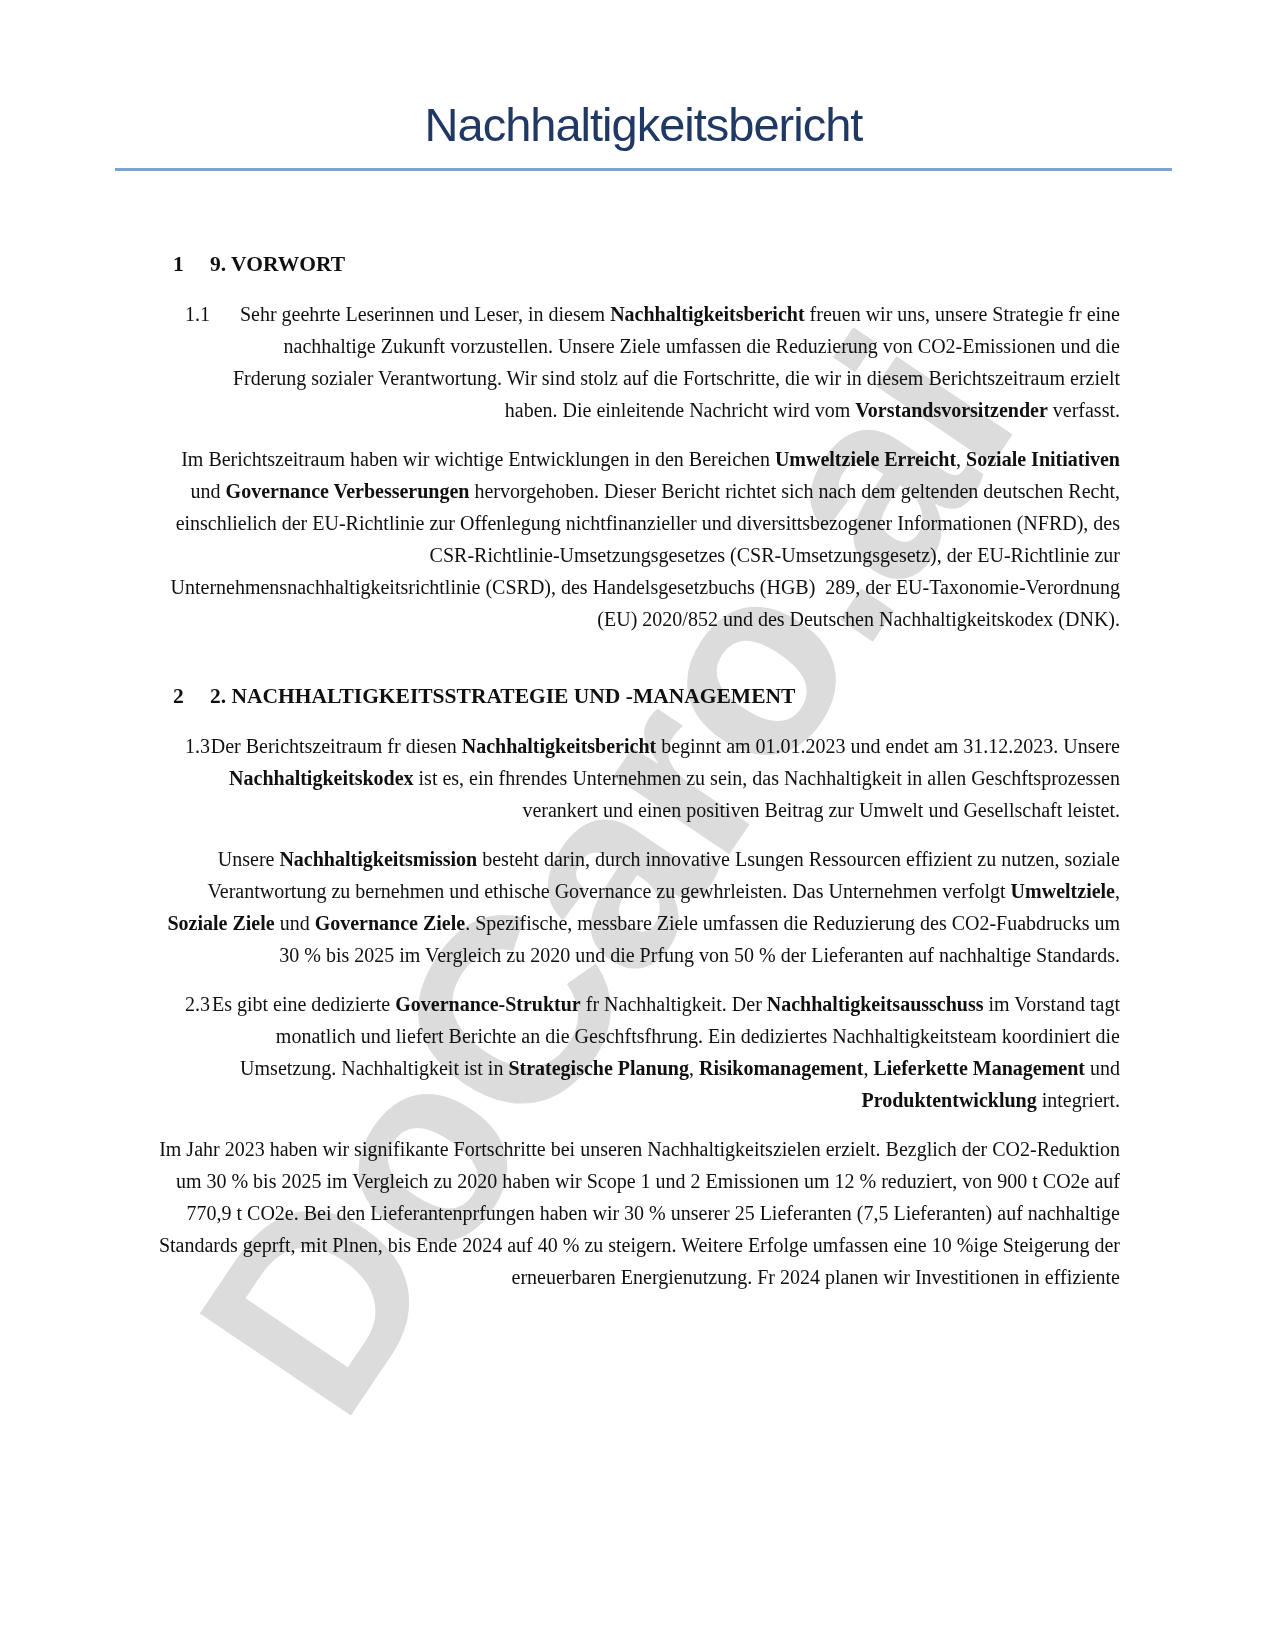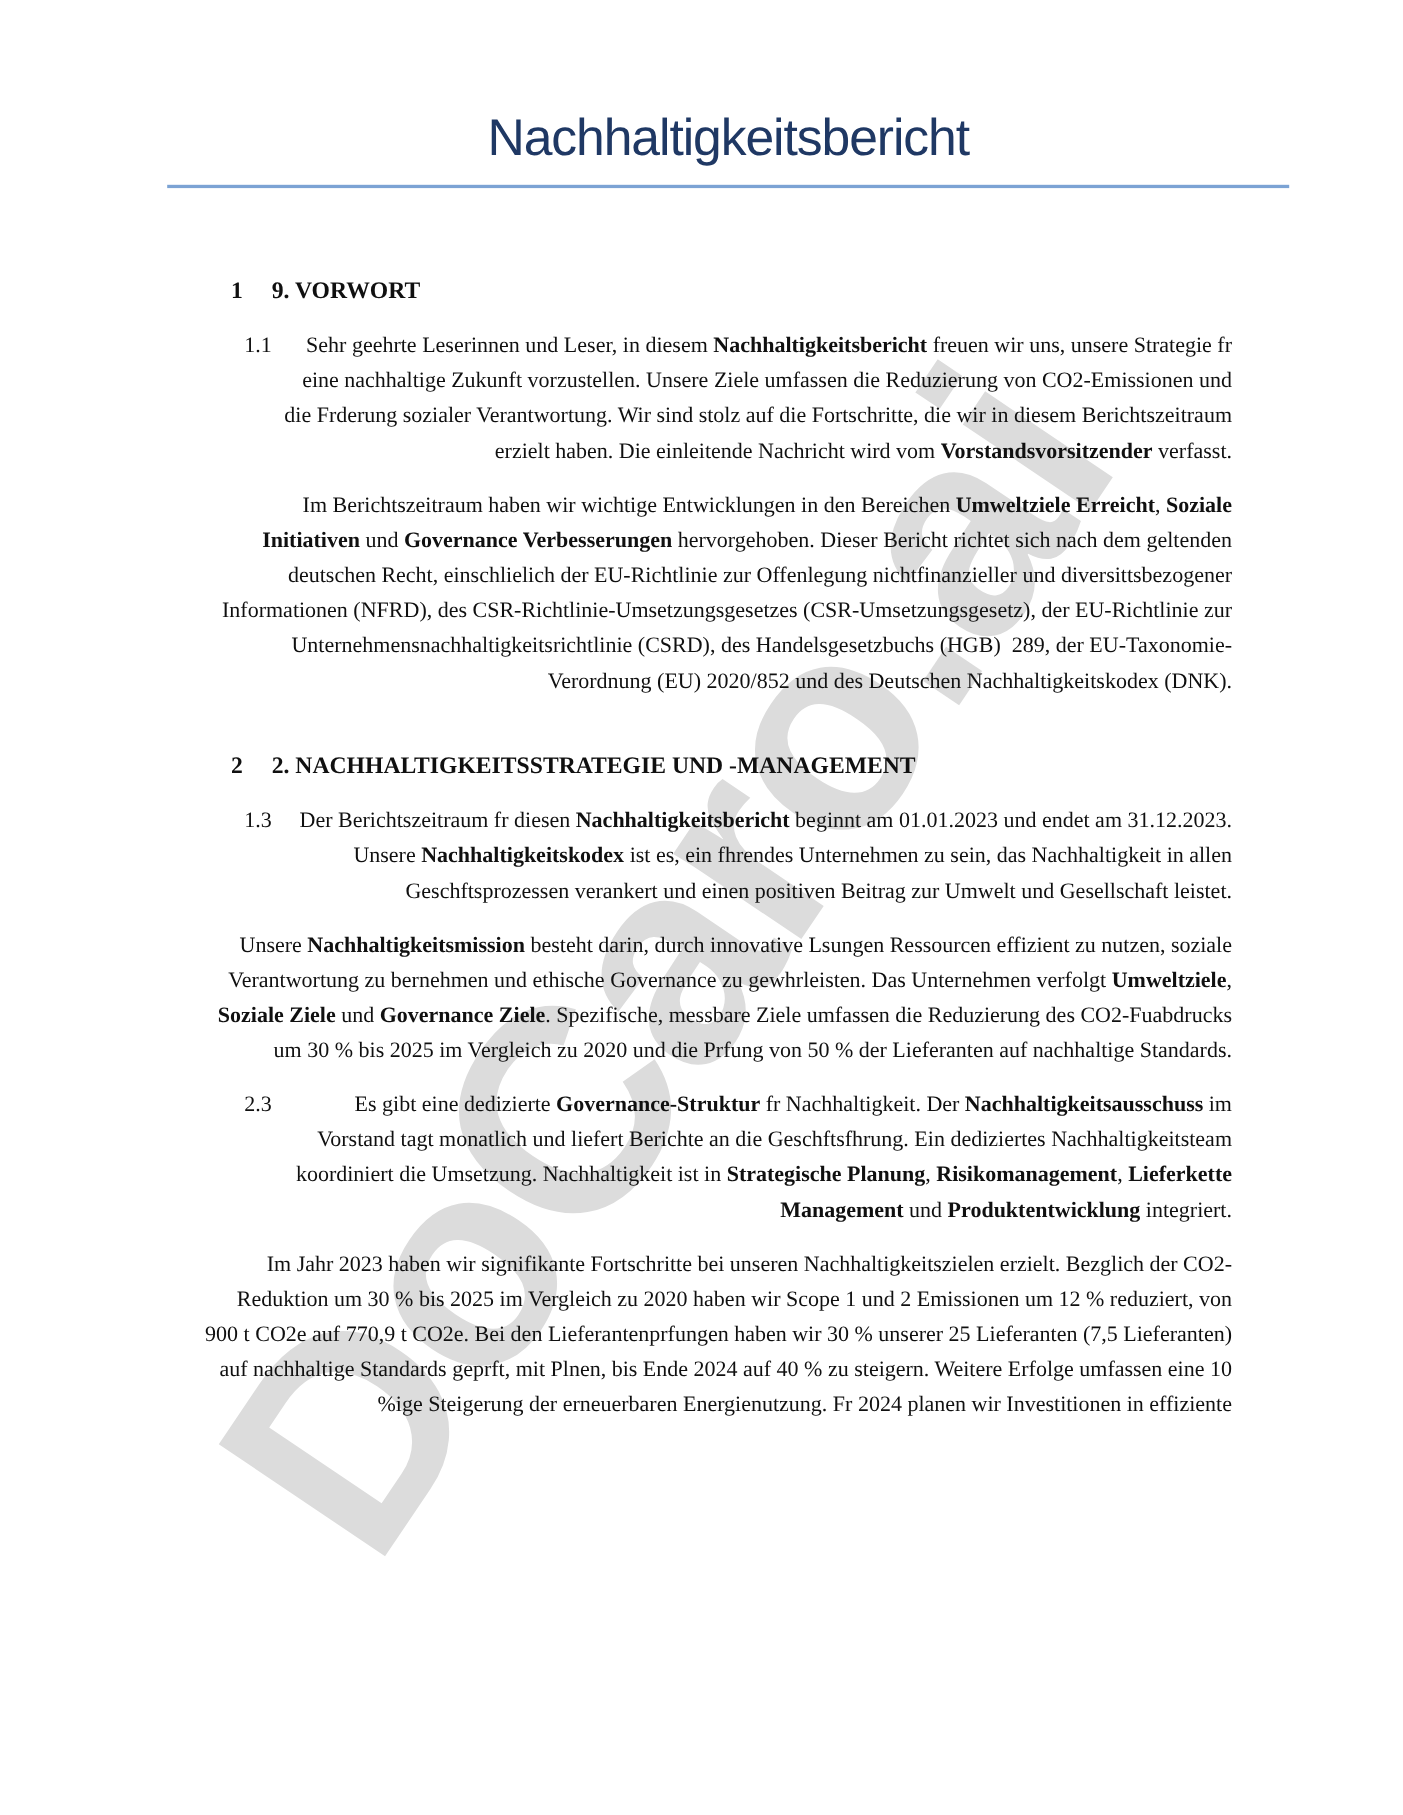--- a/index.html
+++ b/index.html
@@ -29,21 +29,20 @@
     color: #dcdcdc;
     white-space: nowrap;
     z-index: 0;
     user-select: none;
   }
 
   
   .page {
     position: relative;
     z-index: 1;
-    padding-left: 37px;
   }
 
   header.title-block {
     padding: 98px 103px 0 115px;
   }
   h1.doc-title {
     margin: 0;
     text-align: center;
     font-family: "Liberation Sans", sans-serif;
     font-weight: 400;

